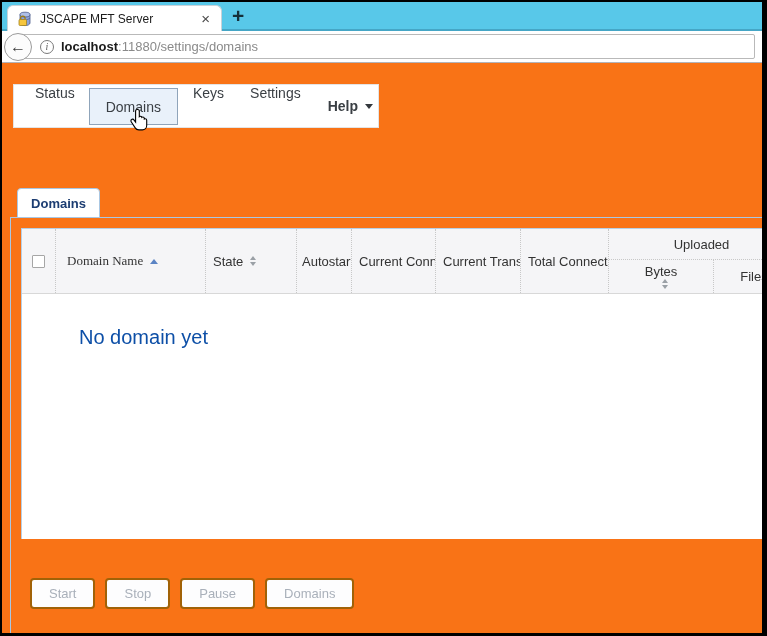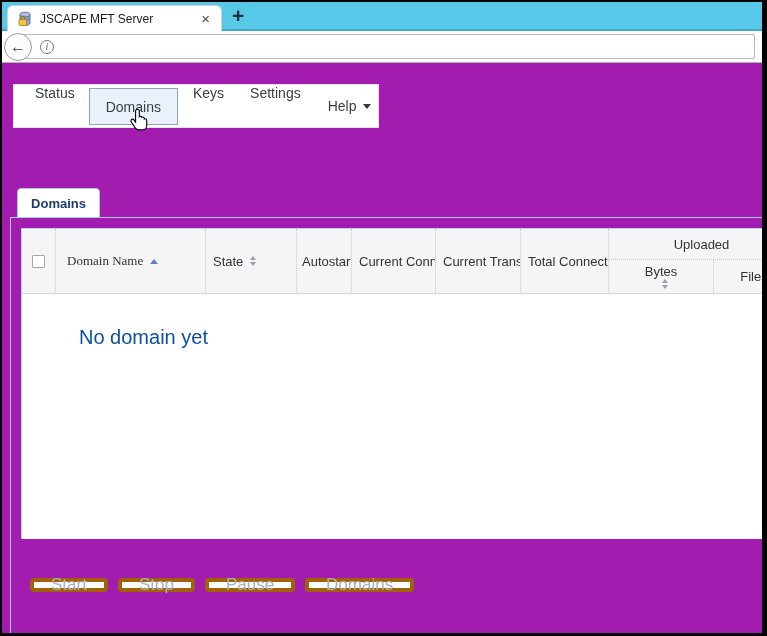--- a/index.html
+++ b/index.html
@@ -2,21 +2,21 @@
 <html><head>
 <meta charset="utf-8">
 <style>
   * { margin:0; padding:0; box-sizing:border-box; }
   html,body { background:#888; }
   body { font-family:"Liberation Sans", sans-serif; }
 
   .window{
     position:relative; width:767px; height:636px;
     border-style:solid; border-color:#000; border-width:2px 5px 3px 2px;
-    background:#a21caf; overflow:hidden;
+    background:#f97316; overflow:hidden;
   }
 
   
   .tabbar{
     position:absolute; top:0; left:0; right:0; height:29px;
     background:#58c8e9; border-bottom:2px solid #45a6c6;
   }
   .btab{
     position:absolute; left:5px; top:3px; width:215px; height:26px;
     background:#fff; border:1px solid #c9d2d8; border-bottom:none;
@@ -68,21 +68,21 @@
   }
   .menu-item{ white-space:nowrap; }
   .mi-status{ margin-left:21px; }
   .mi-domains{
     margin-left:14px; background:#e9f1fa; border:1px solid #8fa4ba;
     padding:9px 16px; align-self:stretch; display:flex; align-items:center;
     margin-top:3px; margin-bottom:2px;
   }
   .mi-keys{ margin-left:15px; }
   .mi-settings{ margin-left:26px; }
-  .mi-help{ margin-left:27px; display:flex; align-items:center; }
+  .mi-help{ margin-left:27px; display:flex; align-items:center;font-weight:bold; }
   .caret-down{
     width:0; height:0; margin-left:7px;
     border-left:4px solid transparent; border-right:4px solid transparent;
     border-top:5px solid #33383d;
   }
 
   .hand-cursor{ position:absolute; left:126px; top:106px; z-index:9; }
 
   
   .panel-tab{
@@ -135,23 +135,23 @@
     border-left:3.5px solid transparent; border-right:3.5px solid transparent; }
   .sort-both .up{ border-bottom:4px solid #9aa0a6; }
   .sort-both .down{ border-top:4px solid #9aa0a6; }
 
   .grid-body{ height:245px; background:#fff; }
   .empty-msg{ padding:32px 0 0 57px; font-size:20px; color:#0d4fa7; }
 
   
   .actions{ position:absolute; left:28px; top:576px; display:flex; }
   .abtn{
-    height:14px; margin-right:10px; padding:0 17px;
-    border:4px solid #a16207; border-radius:4px; background:#fdfdfe;
-    font-size:17px; color:#a9b0ba; display:flex; align-items:center;
+    height:31px; margin-right:10px; padding:0 17px;
+    border:2px solid #a16207; border-radius:4px; background:#fdfdfe;
+    font-size:13px; color:#a9b0ba; display:flex; align-items:center;
   }
 </style>
 </head>
 <body>
 
 <div class="window">
 
   <div class="tabbar">
     <div class="btab">
       <svg class="favicon" viewBox="0 0 16 16">
@@ -163,20 +163,21 @@
       </svg>
       <span class="tab-title">JSCAPE MFT Server</span>
       <span class="tab-close">×</span>
     </div>
     <span class="newtab">+</span>
   </div>
 
   <div class="toolbar">
     <div class="urlfield">
       <span class="info-icon">i</span>
+      <span class="url"><b>localhost</b><span>:11880/settings/domains</span></span>
     </div>
   </div>
   <div class="back-btn">
       <span>←</span>
     </div>
 
   <div class="menubar">
     <span class="menu-item mi-status">Status</span>
     <span class="menu-item mi-domains">Domains</span>
     <span class="menu-item mi-keys">Keys</span>

